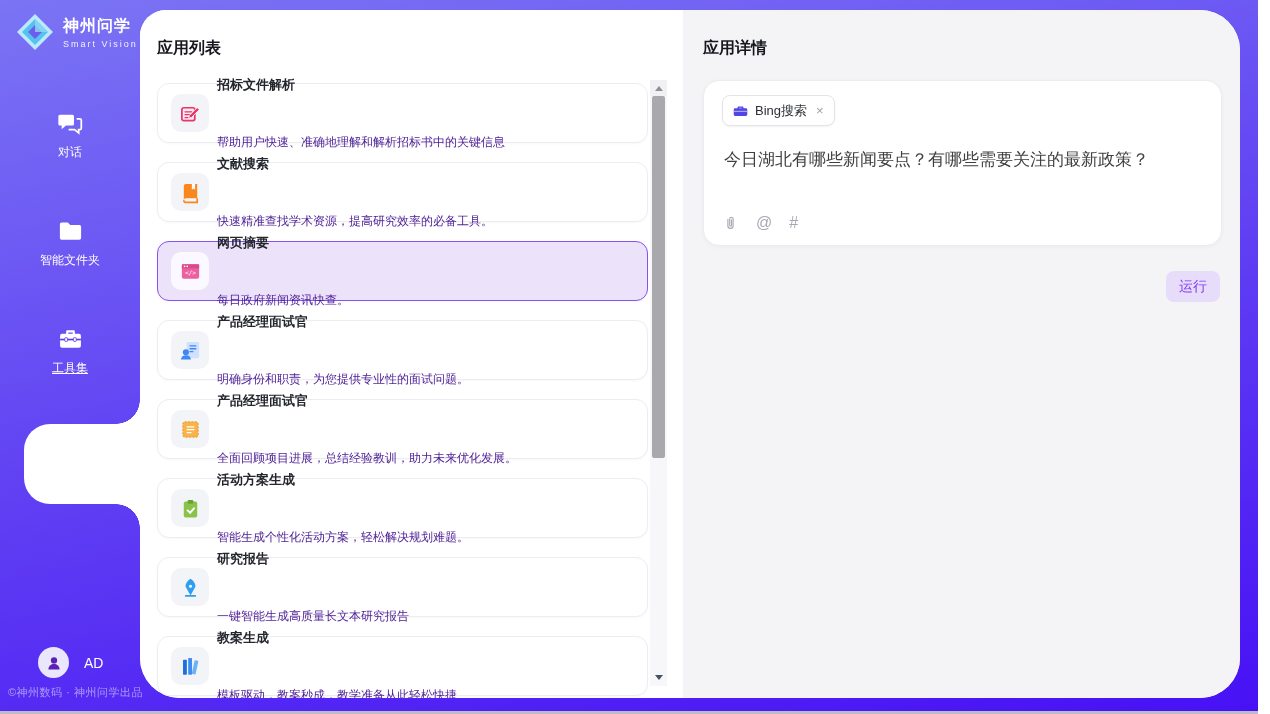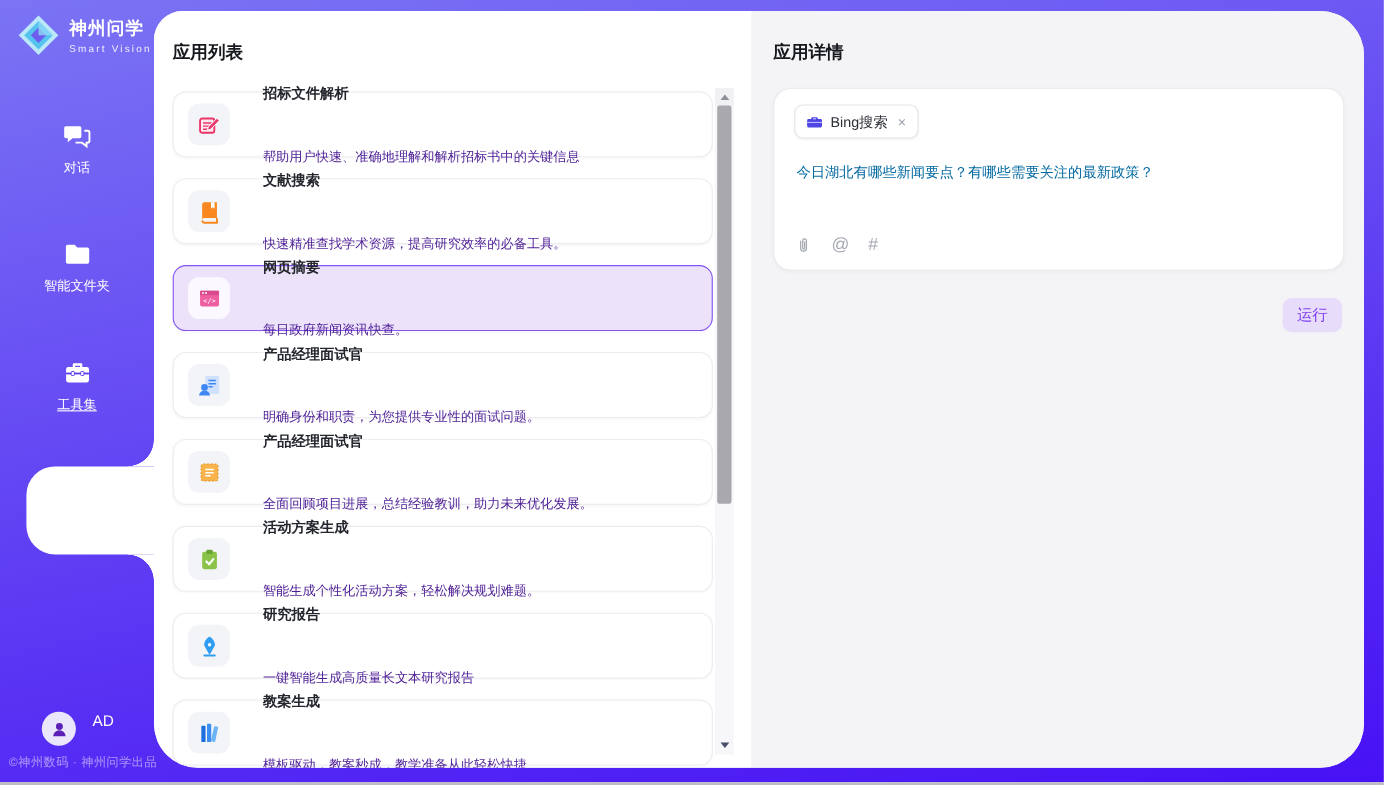--- a/index.html
+++ b/index.html
@@ -25,38 +25,38 @@
   .nav-item.active { color:#6325f0; z-index:3; }
   .nav-item.active .nav-label { color:#6325f0; text-decoration:underline; }
 
   .active-bump { position:absolute; left:24px; top:424px; width:116px; height:80px;
                  background:#fff; border-radius:26px 0 0 26px; z-index:2; }
   .active-bump::before { content:""; position:absolute; right:0; top:-24px; width:24px; height:24px;
                  background:radial-gradient(circle at 0 0, rgba(0,0,0,0) 23.5px, #fff 24px); }
   .active-bump::after  { content:""; position:absolute; right:0; bottom:-24px; width:24px; height:24px;
                  background:radial-gradient(circle at 0 100%, rgba(0,0,0,0) 23.5px, #fff 24px); }
 
-  .user-row { position:absolute; left:38px; top:647px; display:flex; gap:15px; }
+  .user-row { position:absolute; left:38px; top:647px; display:flex; align-items:center; gap:15px; }
   .avatar { width:31px; height:31px; border-radius:50%; background:#eae6fb; display:flex; align-items:center; justify-content:center; }
   .user-name { color:#fff; font-size:14px; }
   .side-footer { position:absolute; left:0; bottom:11px; width:150px; text-align:left; padding-left:8px;
                  font-size:11px; color:rgba(255,255,255,.5); letter-spacing:.5px; }
 
   
   .content { position:absolute; left:140px; top:10px; width:1100px; height:688px;
              border-radius:26px 40px 40px 40px; background:#fff; overflow:hidden; }
   .list-panel { position:absolute; left:0; top:0; width:543px; height:100%; background:#fff; }
   .detail-panel { position:absolute; left:543px; top:0; width:557px; height:100%; background:#f4f4f6; }
   .panel-title { position:absolute; font-size:16px; font-weight:bold; color:#16181d; }
   .list-panel .panel-title { left:17px; top:28px; }
   .detail-panel .panel-title { left:20px; top:28px; }
 
   .cards { position:absolute; left:17px; top:73px; width:491px; }
   .card { height:60px; margin-bottom:19px; background:#fff; border:1px solid #ededf1; border-radius:12px;
-          display:flex; align-items:center; padding:0 13px; gap:30px; box-shadow:0 1px 2px rgba(20,20,40,.03); cursor:pointer; }
+          display:flex; align-items:center; padding:0 13px; gap:8px; box-shadow:0 1px 2px rgba(20,20,40,.03); cursor:pointer; }
   .card.selected { background:#ece3fb; border:1px solid #8453f0; }
   .card-icon { flex:0 0 38px; width:38px; height:38px; border-radius:10px; background:#f3f4f7;
                display:flex; align-items:center; justify-content:center; }
   .card.selected .card-icon { background:#fbf9ff; }
   .card-title { font-size:13px; font-weight:bold; color:#23262d; margin-bottom:4px; }
   .card-desc { font-size:12px; color:#4c1d95; white-space:nowrap; overflow:hidden;margin-top:40px; }
 
   
   .scrollbar { position:absolute; right:16px; top:70px; width:17px; height:606px; background:#f7f7f9; }
   .sb-up { position:absolute; top:0; left:0; width:17px; height:16px; background:#f1f1f4; display:flex; align-items:center; justify-content:center; }
@@ -66,21 +66,21 @@
   .sb-down::after { content:""; border-left:4px solid transparent; border-right:4px solid transparent; border-top:5px solid #47506b; }
 
   
   .detail-card { position:absolute; left:20px; top:70px; width:519px; height:166px; background:#fff;
                  border:1px solid #ebebf0; border-radius:16px; box-shadow:0 1px 4px rgba(20,20,40,.04); }
   .tool-chip { position:absolute; left:18px; top:14px; height:31px; background:#fff; border:1px solid #e3e4ea;
                border-radius:8px; display:flex; align-items:center; gap:7px; padding:0 10px;
                box-shadow:0 1px 2px rgba(20,20,40,.05); cursor:pointer; }
   .chip-label { font-size:13px; color:#2b2f36; }
   .chip-close { font-size:13px; color:#9aa0aa; margin-left:2px; cursor:pointer; }
-  .query-text { position:absolute; left:20px; top:66px; width:480px; font-size:13px; color:#0369a1; line-height:1.5; }
+  .query-text { position:absolute; left:20px; top:66px; width:480px; font-size:17px; color:#404040; line-height:1.5; }
   .attach-row { position:absolute; left:18px; bottom:13px; display:flex; align-items:center; gap:17px; color:#a5a9b2; }
   .attach-glyph { font-size:16px; color:#a5a9b2; cursor:pointer; }
   .run-btn { position:absolute; right:20px; top:261px; min-width:51px; height:31px; padding:0 13px;
              background:#e8dcfb; color:#8140f0; border:none; border-radius:8px; font-size:14px;
              display:flex; align-items:center; justify-content:center; cursor:pointer; font-family:inherit; }
 </style>
 </head>
 <body>
 
 <div class="stage">

